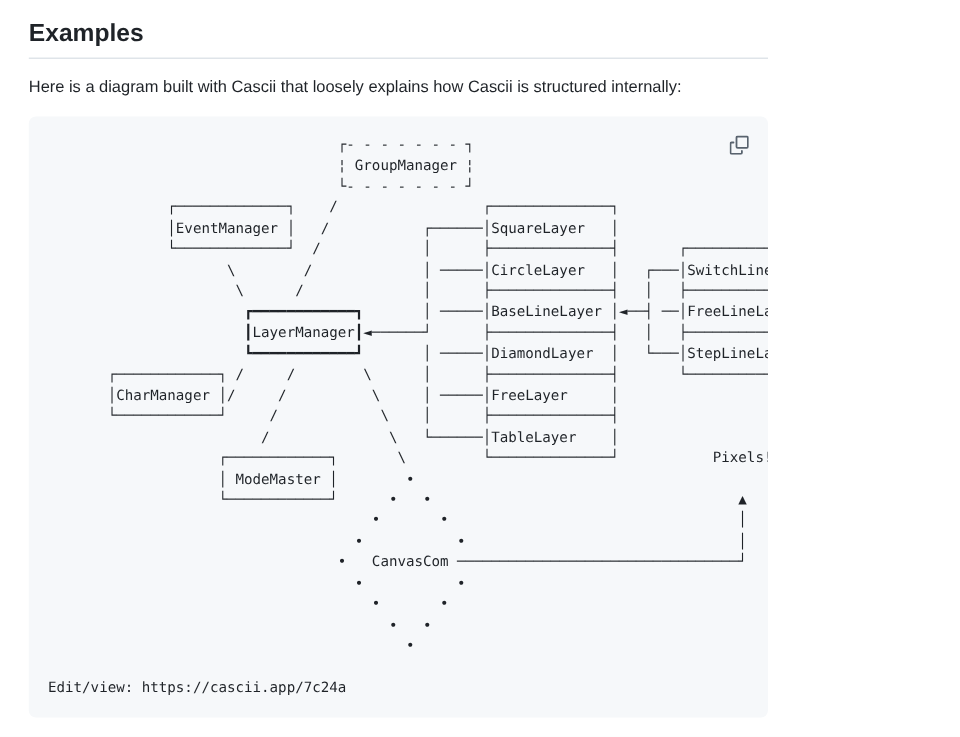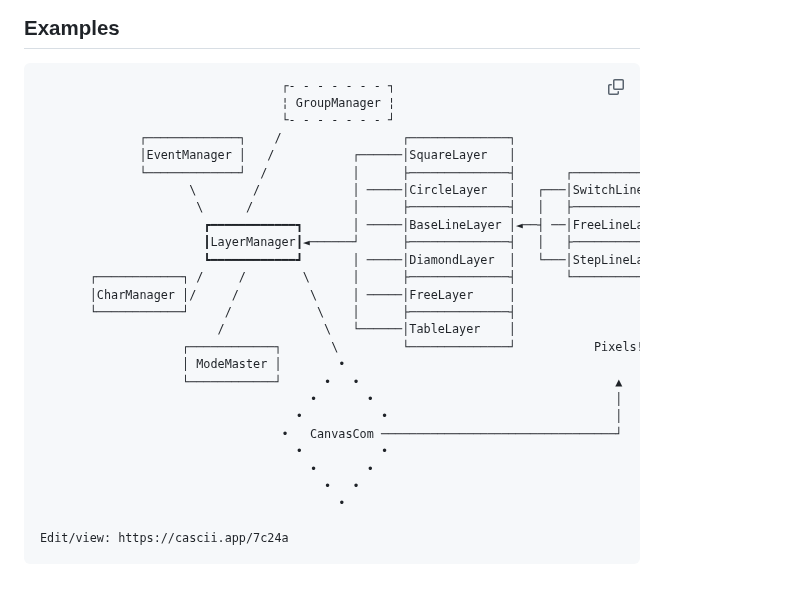--- a/index.html
+++ b/index.html
@@ -57,20 +57,21 @@
   }
   .copy-btn svg { display: block; width: 16px; height: 16px; fill: currentColor; }
 </style>
 </head>
 <body>
 
 <div class="page">
 
   <h2 class="section-heading">Examples</h2>
 
+  <p class="intro">Here is a diagram built with Cascii that loosely explains how Cascii is structured internally:</p>
 
   <div class="code-block">
 
     <button class="copy-btn" aria-label="Copy">
       <span>
         <svg viewBox="0 0 16 16" aria-hidden="true">
           <path d="M0 6.75C0 5.784.784 5 1.75 5h1.5a.75.75 0 0 1 0 1.5h-1.5a.25.25 0 0 0-.25.25v7.5c0 .138.112.25.25.25h7.5a.25.25 0 0 0 .25-.25v-1.5a.75.75 0 0 1 1.5 0v1.5A1.75 1.75 0 0 1 9.25 16h-7.5A1.75 1.75 0 0 1 0 14.25Z"></path>
           <path d="M5 1.75C5 .784 5.784 0 6.75 0h7.5C15.216 0 16 .784 16 1.75v7.5A1.75 1.75 0 0 1 14.25 11h-7.5A1.75 1.75 0 0 1 5 9.25Zm1.75-.25a.25.25 0 0 0-.25.25v7.5c0 .138.112.25.25.25h7.5a.25.25 0 0 0 .25-.25v-7.5a.25.25 0 0 0-.25-.25Z"></path>
         </svg>
       </span>

